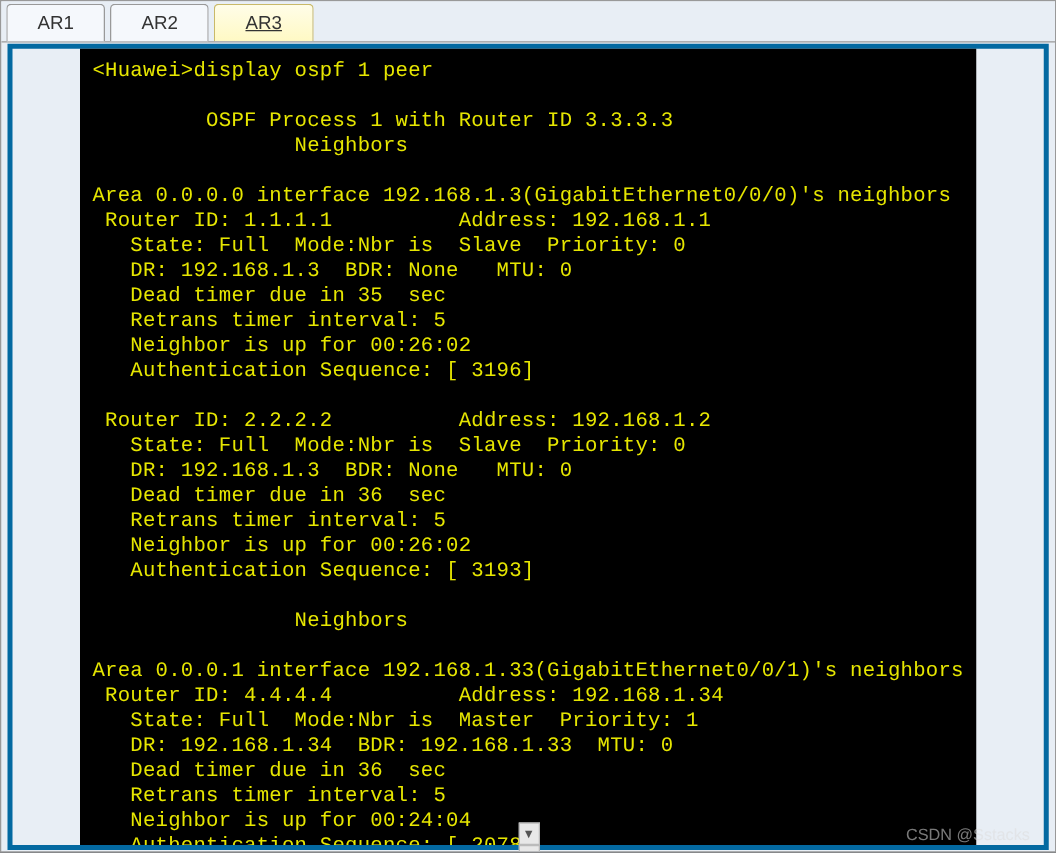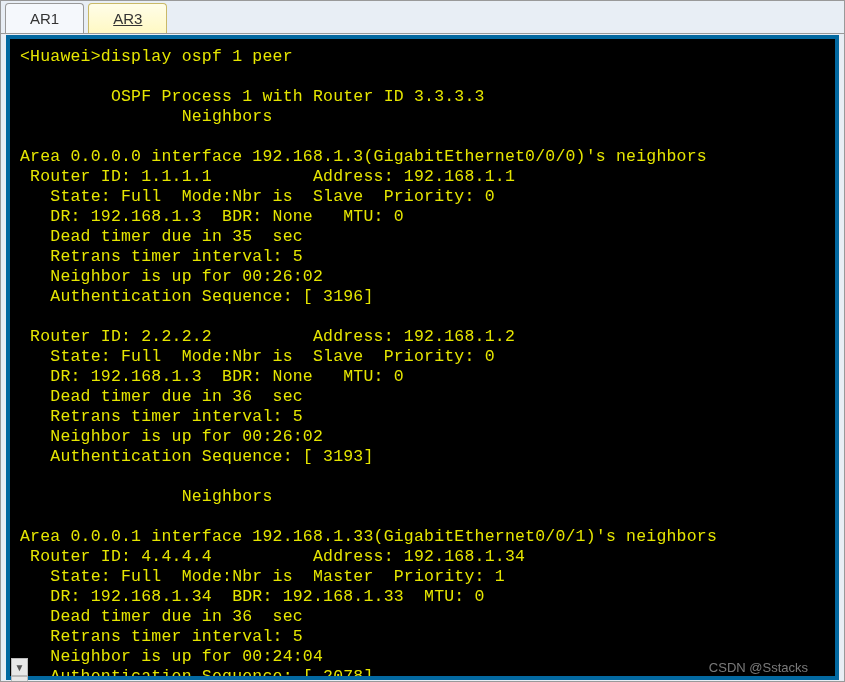--- a/index.html
+++ b/index.html
@@ -1,15 +1,15 @@
 <!DOCTYPE html>
 <html><head>
   <meta charset="utf-8">
   <style>
-    * { margin: 0; padding: 0; box-sizing: border-box; }
+    * { margin: 0; padding: 0; box-sizing: border-box; align-items: center; }
     body {
       font-family: Arial, sans-serif;
       background: #e8eef5;
       width: 845px;
       height: 682px;
       overflow: hidden;
       border: 1px solid #999;
       position: relative;
     }
     .tabs {
@@ -84,32 +84,33 @@
       left: 1px;
       right: 1px;
       height: 140px;
       background: #cfcfcf;
       border: 1px solid #aaa;
       border-radius: 2px;
     }
     .watermark {
       position: absolute;
       bottom: 6px;
-      right: 36px;
+      right: 20px;
       color: rgba(220,220,220,0.55);
       font-size: 13px;
       font-family: Arial,sans-serif;
       pointer-events: none;
     }
   </style>
 </head>
 <body>
 
 <div class="tabs">
   <div class="tab">AR1</div>
+  <div class="tab">AR2</div>
   <div class="tab active">AR3</div>
 </div>
 
 <div class="console-wrap">
   <div class="console"><span>&lt;Huawei&gt;display ospf 1 peer</span>
 
 <span>         OSPF Process 1 with Router ID 3.3.3.3</span>
 <span>                Neighbors</span>
 
 <span>Area 0.0.0.0 interface 192.168.1.3(GigabitEthernet0/0/0)'s neighbors</span>

